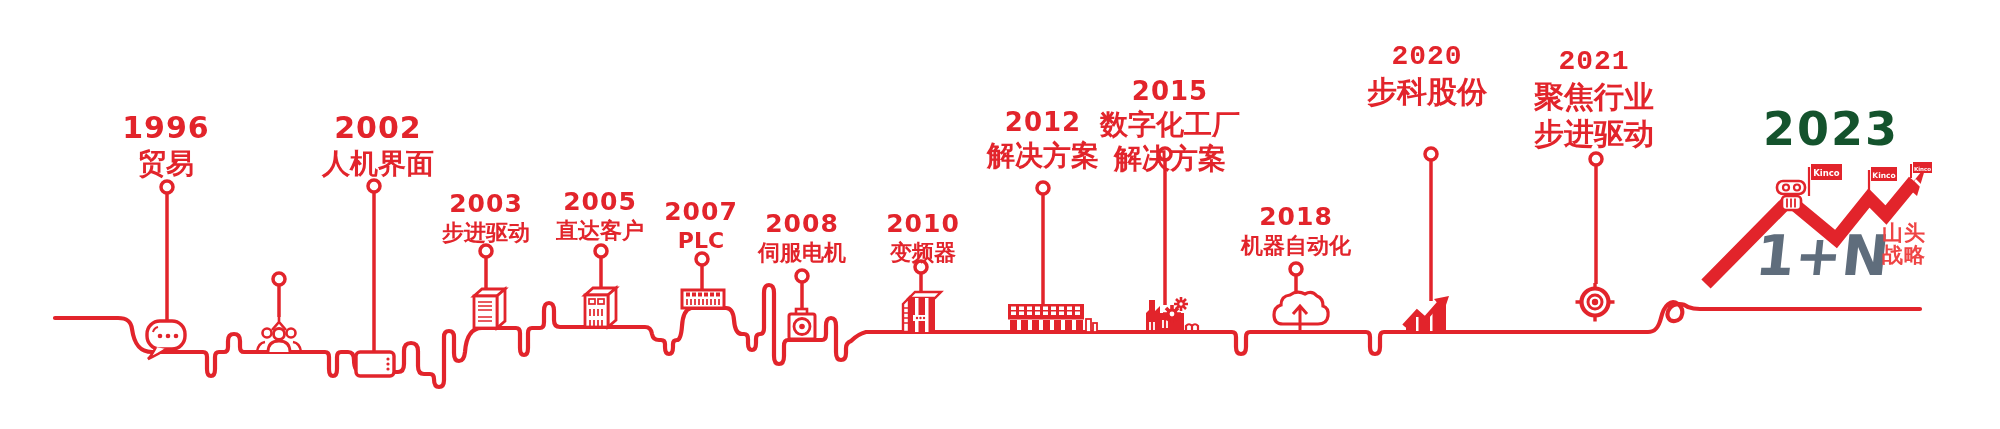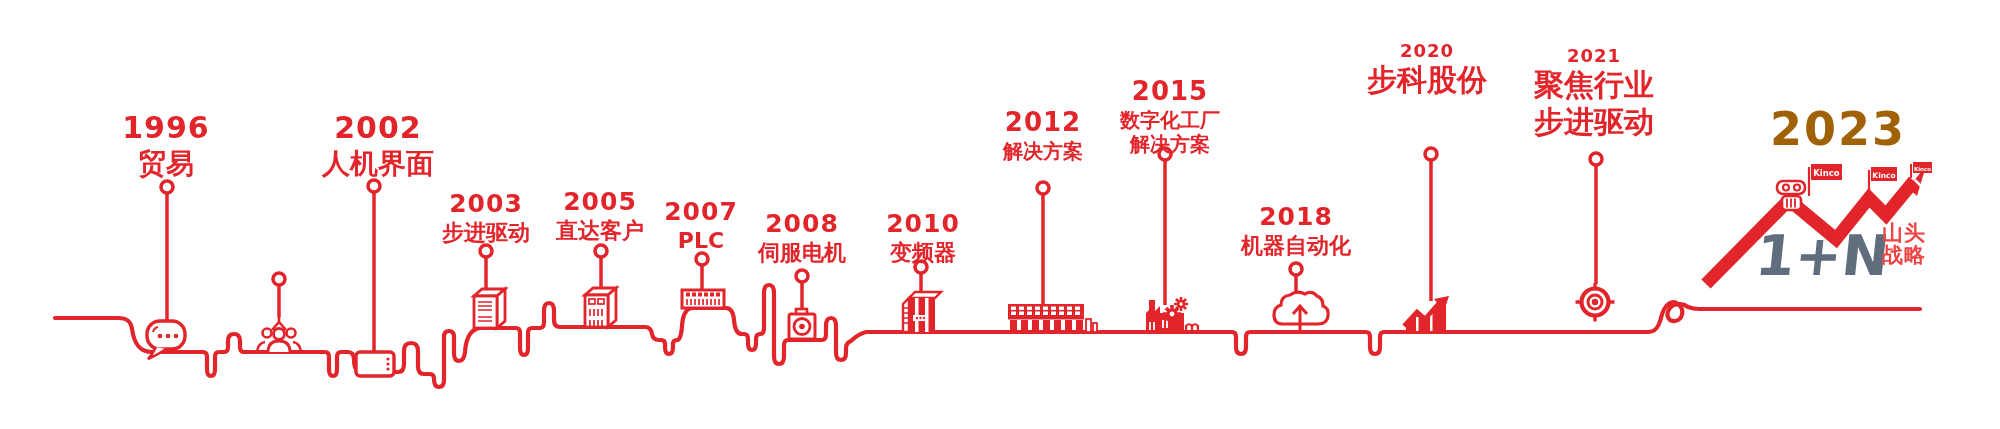--- a/index.html
+++ b/index.html
@@ -3,24 +3,24 @@
 <meta charset="utf-8">
 <style>
   html,body{margin:0;padding:0;background:#fff;}
   .stage{position:relative;width:2000px;height:429px;background:#fff;overflow:hidden;
          font-family:"DejaVu Sans","Liberation Sans",sans-serif;}
   .stage svg{position:absolute;left:0;top:0;}
   .ms{position:absolute;transform:translateX(-50%);text-align:center;color:#E2242B;
       font-weight:700;white-space:nowrap;line-height:1.22;}
   .size-l .yr{font-size:30px;letter-spacing:1px;} .size-l .ln{font-size:28px;}
   .size-m .yr{font-size:25px;letter-spacing:1px;} .size-m .ln{font-size:22px;}
-  .size-ml .yr{font-size:26px;letter-spacing:1px;margin-top:36px;} .size-ml .ln{font-size:20px;}
-  .size-xl .yr{font-size:18px;letter-spacing:1px;} .size-xl .ln{font-size:30px;}
-  .finale-year{position:absolute;transform:translateX(-50%);color:#a16207;
-      font-weight:700;font-size:46px;letter-spacing:2px;margin-left:7px;}
+  .size-ml .yr{font-size:26px;letter-spacing:1px;margin-top:36px;} .size-ml .ln{font-size:28px;}
+  .size-xl .yr{font-size:28px;letter-spacing:1px;font-family:Liberation Mono, monospace;} .size-xl .ln{font-size:30px;}
+  .finale-year{position:absolute;transform:translateX(-50%);color:#14532d;
+      font-weight:700;font-size:46px;letter-spacing:2px;}
   .one-n{position:absolute;left:1756px;top:228px;color:#5F6D7C;font-weight:700;
       font-size:56px;line-height:1;transform:skewX(-6deg);}
   .strategy{position:absolute;left:1882px;top:222px;color:#ef4444;font-weight:700;
       font-size:21px;line-height:1.05;letter-spacing:1px;}
 </style>
 </head>
 <body>
 
 <div class="stage">
 

